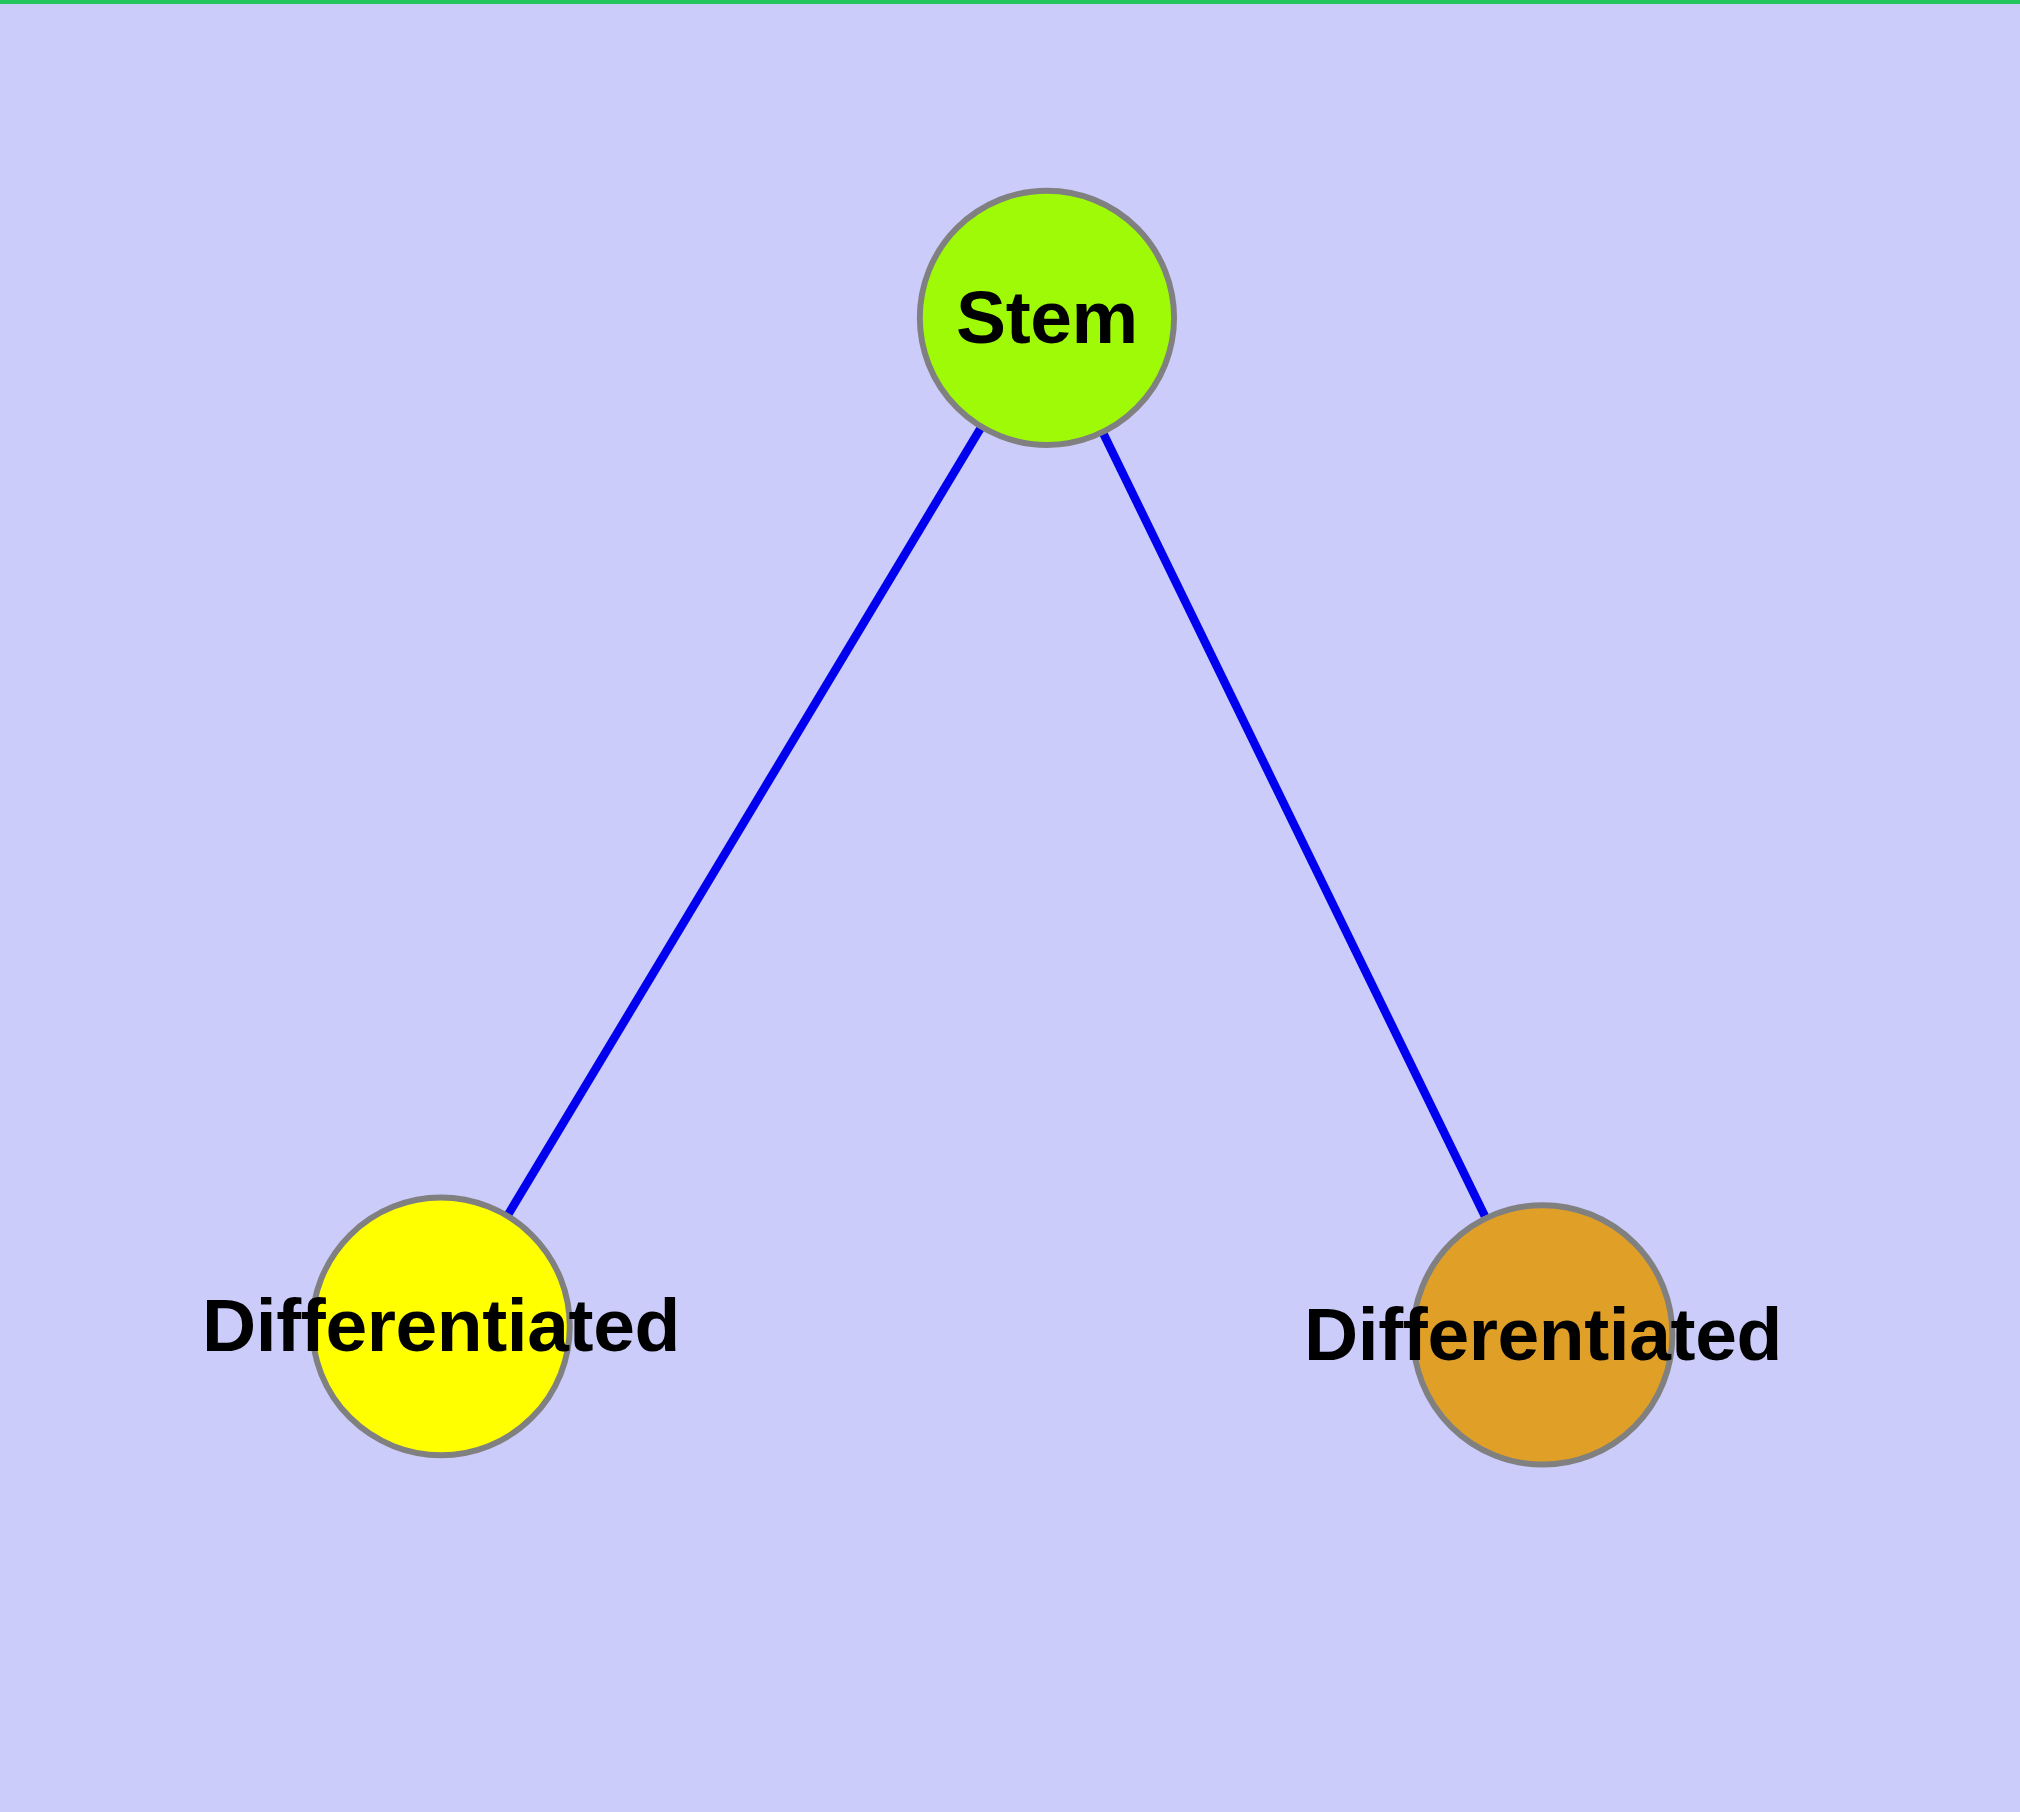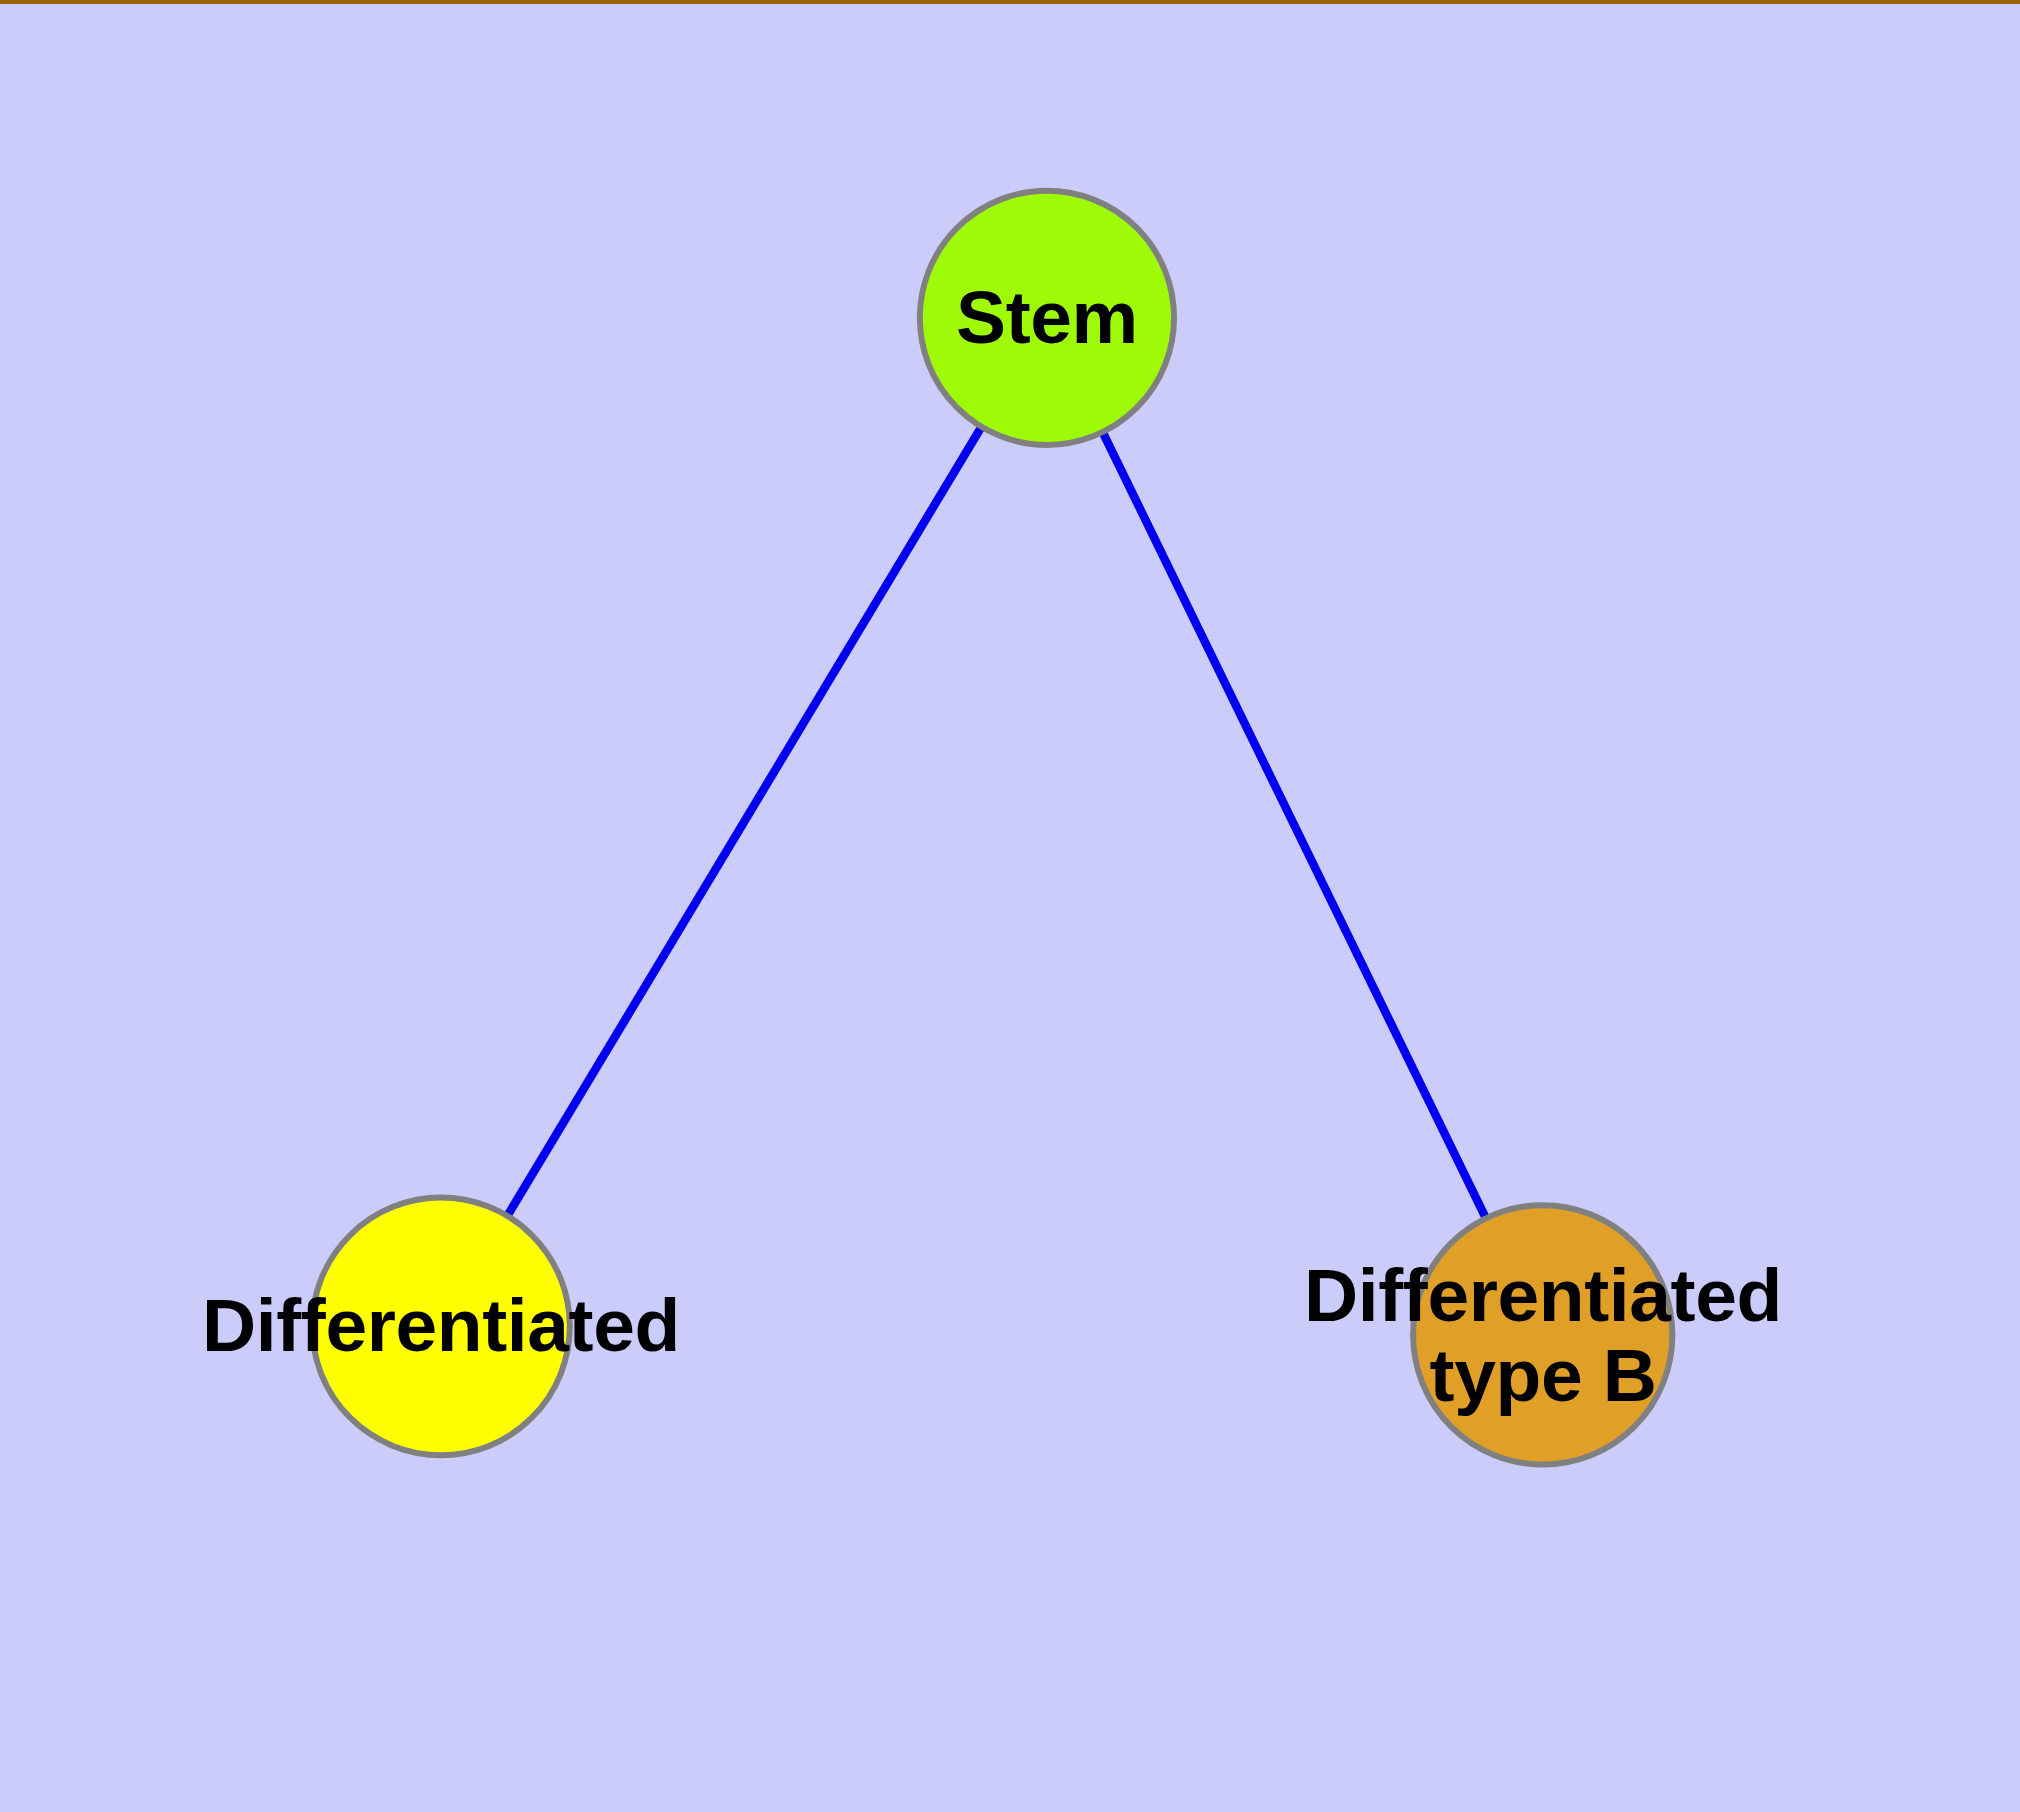--- a/index.html
+++ b/index.html
@@ -4,21 +4,21 @@
 <style>
   html, body {
     margin: 0;
     padding: 0;
     background: #ffffff;
   }
   #canvas {
     position: relative;
     width: 2021px;
     height: 1812px;
-    background: #a16207;
+    background: #22c55e;
     overflow: hidden;
     font-family: "Liberation Sans", sans-serif;
   }
   #plot-bg {
     position: absolute;
     left: 0;
     top: 4.2px;
     width: 2021px;
     height: 1808px;
     background: #ccccfa;
@@ -57,17 +57,17 @@
     <g id="nodes-layer">
         <circle cx="1235" cy="375" r="150" fill="#9efa06" stroke="#808080" stroke-width="7"></circle>
         <circle cx="520" cy="1565" r="152" fill="#ffff00" stroke="#808080" stroke-width="7"></circle>
         <circle cx="1820" cy="1575" r="153" fill="#e0a028" stroke="#808080" stroke-width="7"></circle>
       </g>
   </svg>
 
   <div id="labels-layer">
       <div class="node-label" style="left: 1047px; top: 318px; font-size: 75px; color: rgb(0, 0, 0);"><div>Stem</div></div>
       <div class="node-label" style="left: 441px; top: 1326px; font-size: 75px; color: rgb(0, 0, 0);"><div>Differentiated</div></div>
-      <div class="node-label" style="left: 1543px; top: 1335px; font-size: 75px; color: rgb(0, 0, 0);"><div>Differentiated</div><div>type B</div></div>
+      <div class="node-label" style="left: 1543px; top: 1335px; font-size: 75px; color: rgb(0, 0, 0);"><div>Differentiated</div></div>
     </div>
 
 </div>
 
 
 </body></html>

